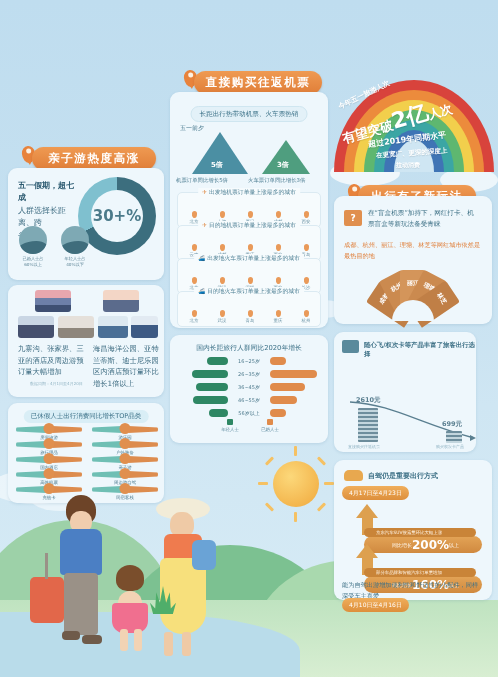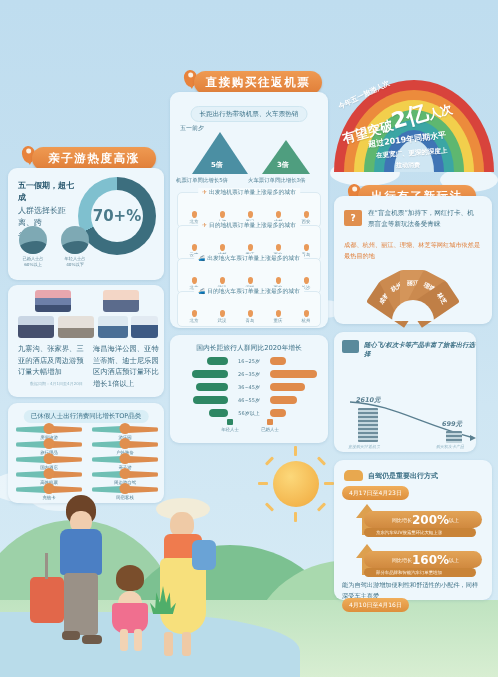--- a/index.html
+++ b/index.html
@@ -123,35 +123,35 @@
     text-shadow:0 1px 1px rgba(0,0,0,.12); }
 
   #newplay-card { left: 334px; top: 196px; width: 158px; height: 128px; }
   .np-para { position:absolute; font-size:6.6px; line-height:1.7; color:#3e7186; }
   .np-note { position:absolute; font-size:6.2px; line-height:1.7; color:#e07e38; }
   .fan-seg { position:absolute; transform-origin: 50% 100%;
     width:26px; height:46px; background:#cb8a4f; border-radius:3px 3px 0 0; }
   .fan-seg span { position:absolute; left:50%; top:9px; transform:translateX(-50%);
     font-size:6px; color:#fff; font-weight:bold; white-space:nowrap; }
 
-  #flycard { left: 334px; top: 332px; width: 142px; height: 120px; font-style: italic; }
+  #flycard { left: 334px; top: 332px; width: 142px; height: 120px; }
   .fc-para { position:absolute; font-size:6.4px; line-height:1.7; color:#3e7186; }
   .price-tag { position:absolute; font-size:6.5px; color:#5a7f90; font-weight:bold; }
   .bldg { position:absolute; background:repeating-linear-gradient(180deg,#6d8d9c 0 2px,#c3d6de 2px 4px);
     border-radius:1px; }
 
   #drivecard { left: 334px; top: 460px; width: 158px; height: 140px; }
   .dc-date { position:absolute; background:linear-gradient(180deg,#f0ae5b,#dd8f3c); color:#fff;
     font-size:6px; padding:2.5px 7px; border-radius:8px; white-space:nowrap; }
   .arrow-up { position:absolute; width:0; height:0;
     border-left:11px solid transparent; border-right:11px solid transparent;
     border-bottom:14px solid #dda04f; }
   .arrow-stem { position:absolute; width:11px; background:#dda04f; }
   .pct-bar { position:absolute; height:17px; background:linear-gradient(180deg,#e3a457,#d0893f);
-    border-radius:9px; display:flex; align-items:center; }
+    border-radius:9px; display:flex; align-items:center;margin-top:25px; }
   .pct-num { font-size:12px; color:#fff; font-weight:bold; }
   .pct-pre, .pct-post { font-size:5px; color:#fff9ef; }
   .pct-sub { position:absolute; height:9px; background:#c98438; border-radius:5px;
     font-size:4.4px; color:#fff6e9; display:flex; align-items:center; padding-left:12px; }
   .dc-para { position:absolute; font-size:6.2px; line-height:1.7; color:#3e7186; }
 
   
   .hill { position:absolute; border-radius:50% 50% 0 0 / 100% 100% 0 0; }
   .sun { position:absolute; border-radius:50%;
     background: radial-gradient(circle at 38% 34%, #fcd87a, #f0a83c); }
@@ -193,21 +193,21 @@
     <span>亲子游热度高涨</span>
   </div>
 
   <div class="card" id="parentchild-card">
     <div class="pc-text">
       <b>五一假期，超七成</b><br>
       <span>人群选择长距离、跨</span><br>
       <span>省游。</span>
     </div>
     <div class="donut">
-      <span>70+%</span>
+      <span>30+%</span>
     </div>
     <div class="mini-circ" style="left:11px;top:58px;">
       <div class="top"></div>
         <div class="bot"></div>
     </div>
     <div class="mini-lbl" style="left:8px;top:88px;">
       <span>已婚人士占</span><br>
       <span>60%以上</span>
     </div>
     <div class="mini-circ" style="left:53px;top:58px;">

